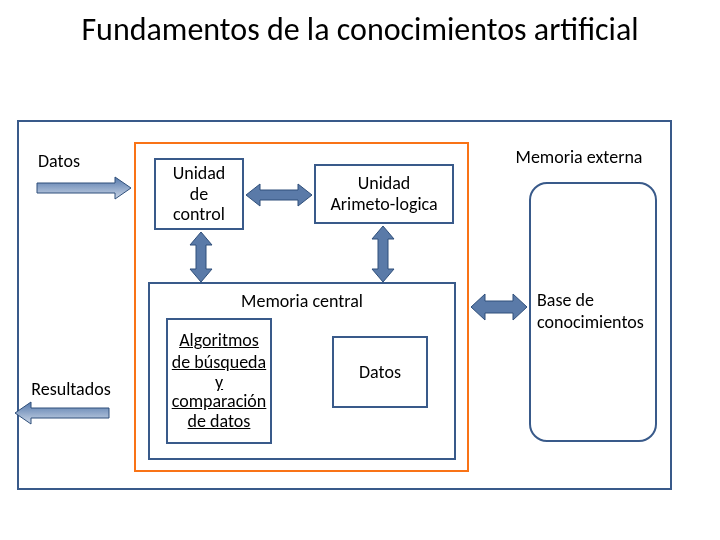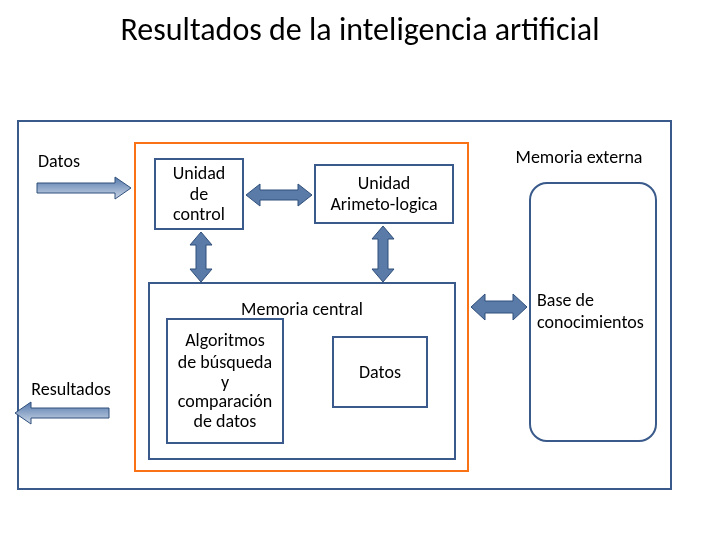--- a/index.html
+++ b/index.html
@@ -72,35 +72,35 @@
   }
   .memcentral {
     position: absolute;
     border: 2px solid #395a8a;
     box-sizing: border-box;
     background: #fff;
   }
   .memcentral .hdr {
     text-align: center;
     font-size: 18px;
-    padding-top: 14px;
+    padding-top: 6px;
   }
   .sub {
     font-size: 18px;
     line-height: 1.1;
   }
   svg.arrow {
     position: absolute;
     overflow: visible;
   }
 </style>
 </head>
 <body>
 
-<div class="title">Resultados de la inteligencia artificial</div>
+<div class="title">Fundamentos de la conocimientos artificial</div>
 
 <div class="outer">
 
   <div class="label" style="left:10px; top:30px; width:60px;">Datos</div>
 
   <div class="label" style="left:480px; top:26px; width:160px;">Memoria externa</div>
 
   <div class="label" style="left:2px; top:258px; width:100px;">Resultados</div>
 
   <svg class="arrow" style="left:18px; top:55px;" width="94" height="22">
@@ -140,21 +140,21 @@
       <polygon points="11,0 22,13 16,13 16,37 22,37 11,50 0,37 6,37 6,13 0,13" fill="#5a7aa8" stroke="#2f4f7a" stroke-width="1"></polygon>
     </svg>
 
     <svg class="arrow" style="left:236px; top:82px;" width="22" height="56">
       <polygon points="11,0 22,13 16,13 16,43 22,43 11,56 0,43 6,43 6,13 0,13" fill="#5a7aa8" stroke="#2f4f7a" stroke-width="1"></polygon>
     </svg>
 
     <div class="memcentral" style="left:12px; top:138px; width:308px; height:178px;">
       <div class="hdr">Memoria central</div>
 
-      <div class="box" style="left:16px; top:34px; width:118px; height:126px; flex-direction:column;">
+      <div class="box" style="left:16px; top:34px; width:106px; height:126px; flex-direction:column;text-decoration:underline;">
         <div>Algoritmos</div>
         <div class="sub" style="white-space:pre-line; margin-top:2px;">de búsqueda
 y
 comparación
 de datos</div>
       </div>
 
       <div class="box" style="left:182px; top:52px; width:96px; height:72px;">Datos</div>
     </div>
   </div>

